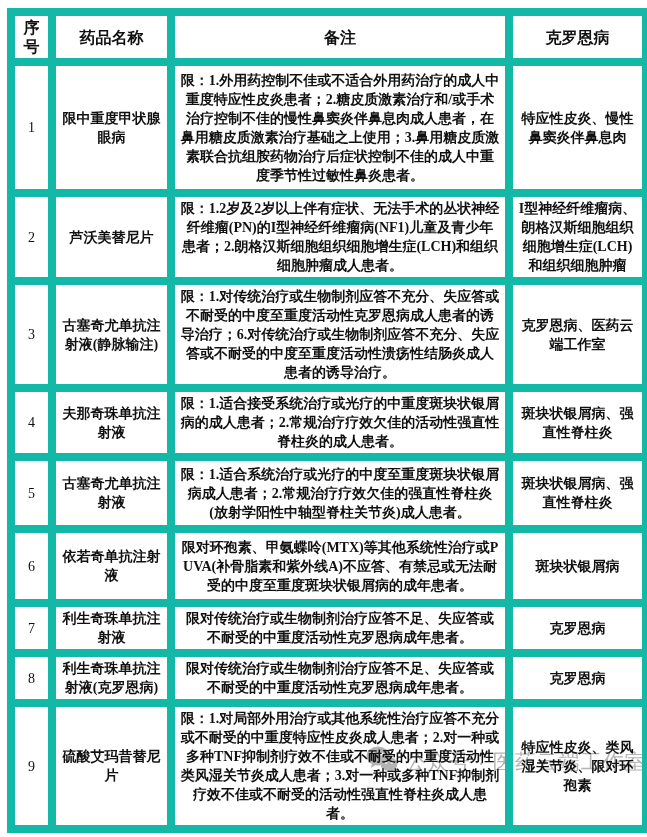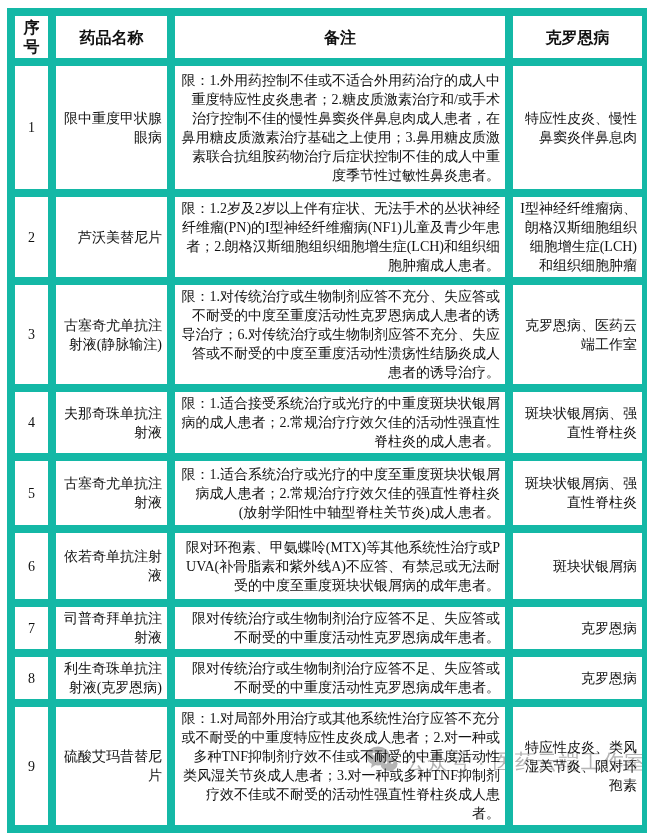--- a/index.html
+++ b/index.html
@@ -49,21 +49,21 @@
     overflow:hidden;
   }
   table.drug-table th{
     font-size:16px;
     font-weight:bold;
     text-align:center;
     height:31px;
     padding:2px 2px;
   }
   td.no-cell{text-align:center;}
-  td.name-cell, td.remark-cell, td.disease-cell{text-align:right;}
+  td.name-cell, td.remark-cell, td.disease-cell{text-align:center;font-weight:bold;}
   tr.rh{height:31px;}
   tr.r1{height:131px;}
   tr.r2{height:86px;}
   tr.r3{height:106px;}
   tr.r4{height:51px;}
   tr.r5{height:72px;}
   tr.r6{height:74px;}
   tr.r7{height:44px;}
   tr.r8{height:46px;}
   tr.r9{height:107px;}
@@ -135,21 +135,21 @@
       <td class="disease-cell">斑块状银屑病、强直性脊柱炎</td>
     </tr>
     <tr class="r6">
       <td class="no-cell">6</td>
       <td class="name-cell">依若奇单抗注射液</td>
       <td class="remark-cell">限对环孢素、甲氨蝶呤(MTX)等其他系统性治疗或PUVA(补骨脂素和紫外线A)不应答、有禁忌或无法耐受的中度至重度斑块状银屑病的成年患者。</td>
       <td class="disease-cell">斑块状银屑病</td>
     </tr>
     <tr class="r7">
       <td class="no-cell">7</td>
-      <td class="name-cell">司普奇拜单抗注射液</td>
+      <td class="name-cell">利生奇珠单抗注射液</td>
       <td class="remark-cell">限对传统治疗或生物制剂治疗应答不足、失应答或不耐受的中重度活动性克罗恩病成年患者。</td>
       <td class="disease-cell">克罗恩病</td>
     </tr>
     <tr class="r8">
       <td class="no-cell">8</td>
       <td class="name-cell">利生奇珠单抗注射液(克罗恩病)</td>
       <td class="remark-cell">限对传统治疗或生物制剂治疗应答不足、失应答或不耐受的中重度活动性克罗恩病成年患者。</td>
       <td class="disease-cell">克罗恩病</td>
     </tr>
     <tr class="r9">

